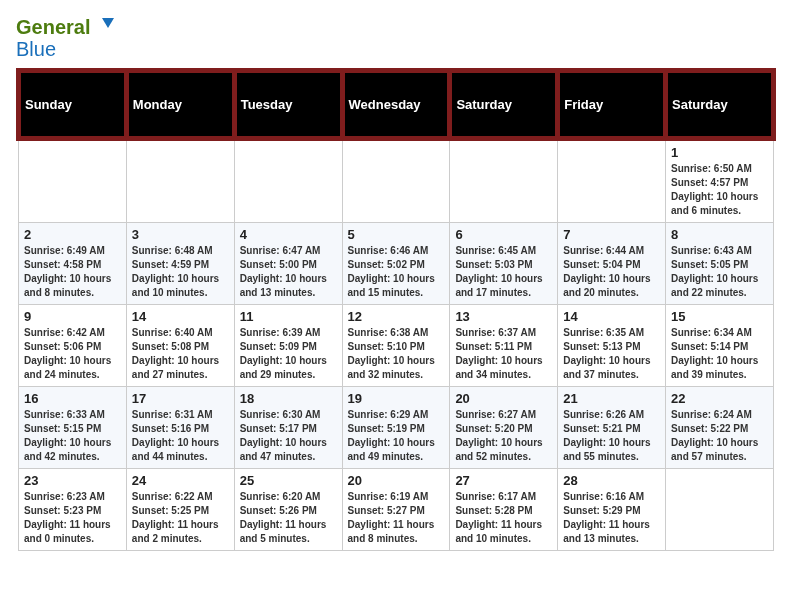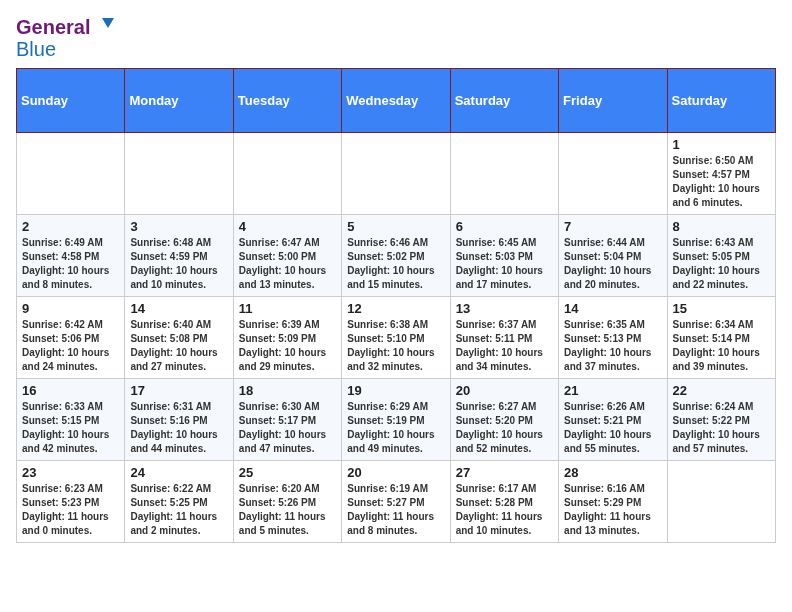--- a/index.html
+++ b/index.html
@@ -33,26 +33,26 @@
     .subtitle {
       font-size: 14px;
       color: #555;
     }
     .calendar {
       width: 100%;
       border-collapse: collapse;
       border: 1px solid #ccc;
     }
     .calendar th {
-      background: #3b82f6;
+      background: #000000;
       color: #fff;
       font-size: 13px;
       padding: 24px 4px;
       text-align: left;
-      border: 1px solid #7f1d1d;
+      border: 5px solid #7f1d1d;
     }
     .calendar td {
       width: calc(100% / 7);
       vertical-align: top;
       border: 1px solid #ccc;
       padding: 4px 5px;
       font-size: 10px;
       color: #333;
       min-height: 80px;
       background: #fff;
@@ -77,21 +77,21 @@
       background: #fff !important;
     }
   </style>
 </head>
 <body>
 
 <div class="header-area">
   <div class="logo">
 <div style="line-height:1.1;">
   <div style="display:flex;align-items:center;gap:2px;">
-    <span style="font-size:20px;font-weight:bold;color:#701a75;">General</span>
+    <span style="font-size:20px;font-weight:bold;color:#4d7c0f;">General</span>
     <svg width="22" height="22" viewBox="0 0 22 22">
       <polygon points="10,2 22,2 16,12" fill="#1a6fba"></polygon>
     </svg>
   </div>
   <span style="font-size:20px;font-weight:normal;color:#1a6fba;">Blue</span>
 </div>
 </div>
   <div class="title-area">
     <div class="month-title"></div>
     <div class="subtitle"></div>

